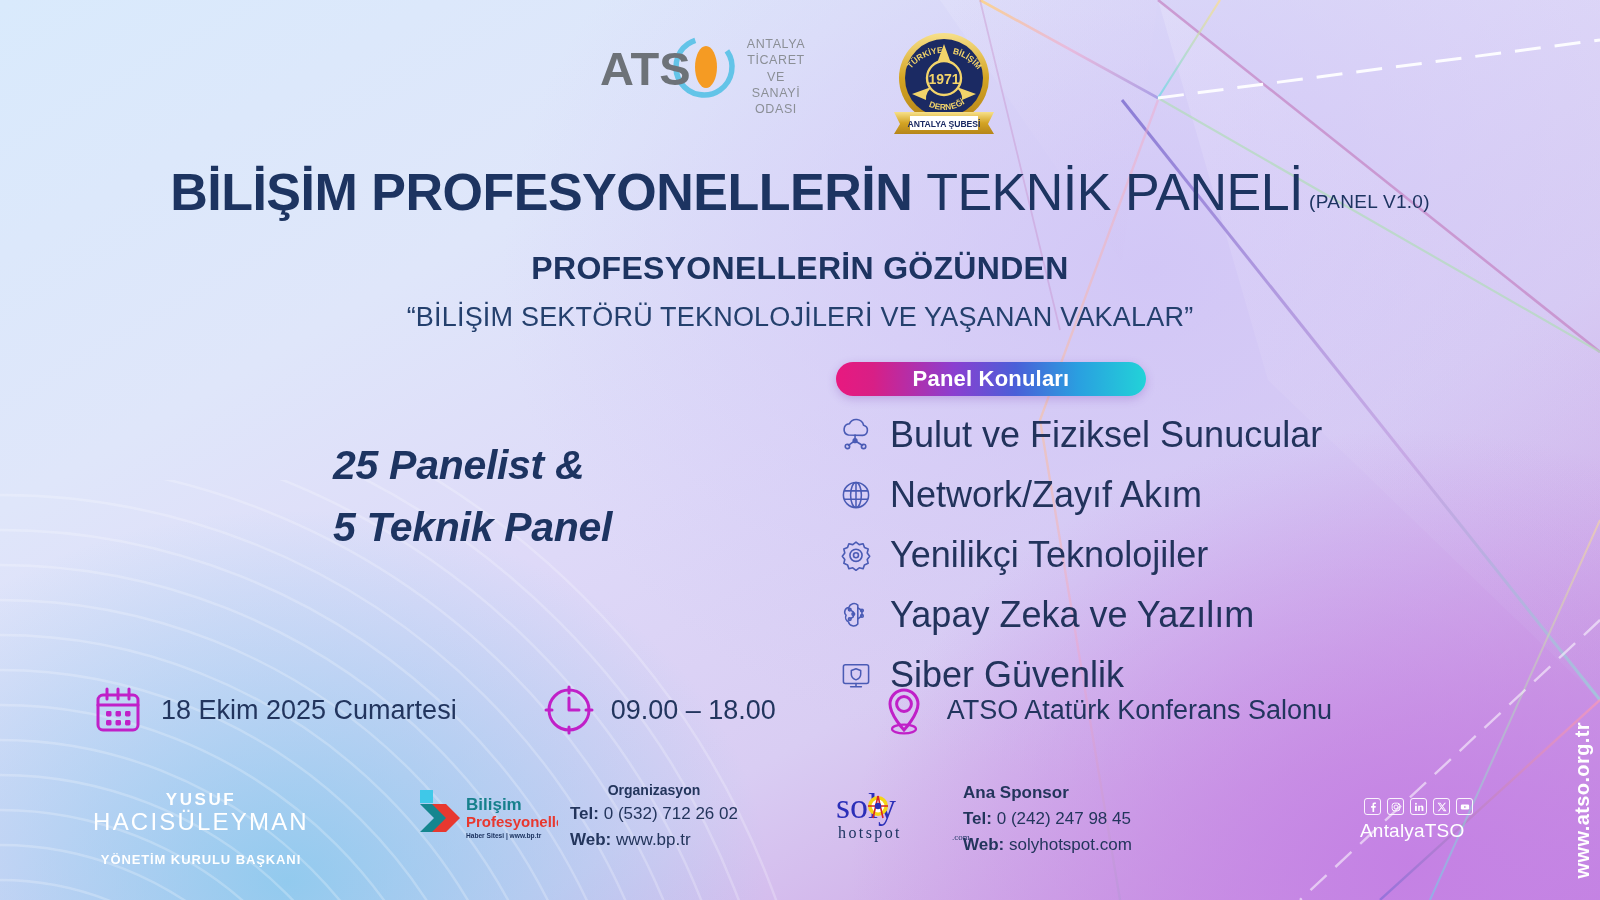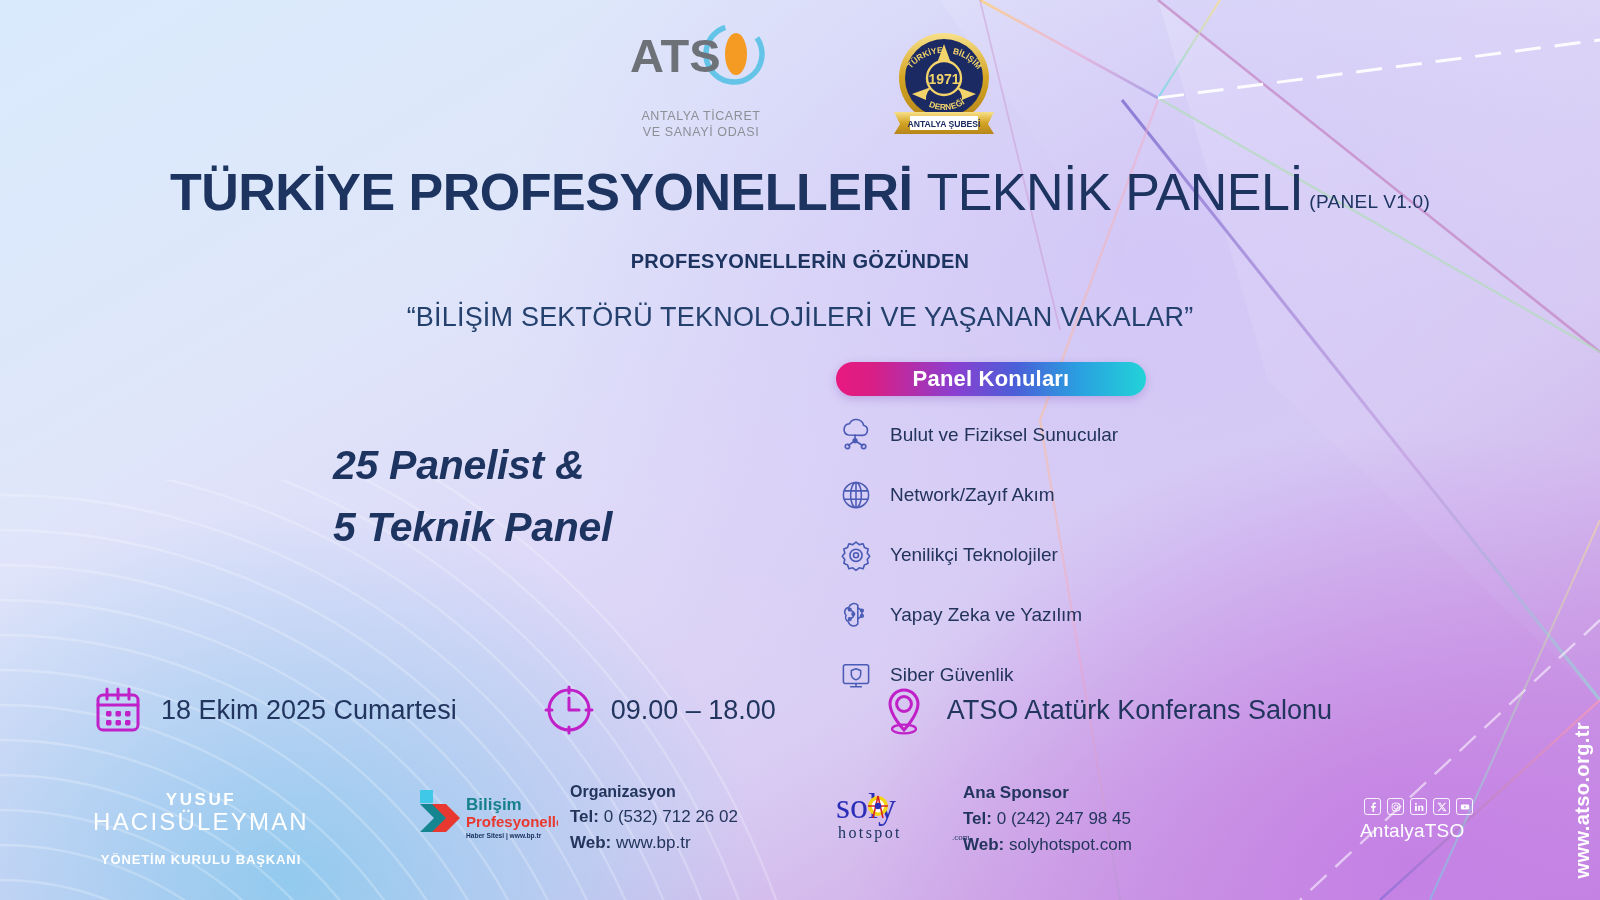--- a/index.html
+++ b/index.html
@@ -19,36 +19,36 @@
       radial-gradient(ellipse 1000px 800px at 72% 30%, rgba(208,196,246,.85) 0%, rgba(208,196,246,0) 65%),
       linear-gradient(150deg, #d9eafc 0%, #dfe6fa 28%, #ded9f8 48%, #d9cdf3 66%, #cfa8e6 84%, #c487e2 100%);
   }
   
   .geo { position:absolute; inset:0; pointer-events:none; }
   
   .waves { position:absolute; left:-120px; bottom:-340px; width:1100px; height:760px; pointer-events:none; opacity:.55; }
 
   
   .logos { position:absolute; top:20px; left:0; width:100%; display:flex; justify-content:center; align-items:flex-start; gap:78px; }
-  .atso-logo { display:flex; flex-direction:column; align-items:center; width:210px; }
+  .atso-logo { display:flex; flex-direction:row; align-items:center; width:210px; }
   .atso-mark { position:relative; width:150px; height:72px; }
   .atso-sub { margin-top:16px; font-size:12.5px; letter-spacing:.6px; color:#8b8f96; text-align:center; line-height:1.3; }
   .tbd-logo { width:120px; height:120px; position:relative; }
 
   
   .title-main {
     position:absolute; top:162px; left:0; width:100%; text-align:center;
     font-size:52px; color:#1d3461; letter-spacing:-.5px; white-space:nowrap;
   }
   .title-main .bold { font-weight:bold; }
   .title-main .light { font-weight:400; }
   .title-ver { font-size:19px; font-weight:400; letter-spacing:.3px; vertical-align:2px; margin-left:6px; }
   .title-sub {
     position:absolute; top:250px; left:0; width:100%; text-align:center;
-    font-size:20px; font-weight:bold; color:#1d3461; letter-spacing:.3px;
+    font-size:32px; font-weight:bold; color:#1d3461; letter-spacing:.3px;
   }
   .title-quote {
     position:absolute; top:302px; left:0; width:100%; text-align:center;
     font-size:27px; font-weight:400; color:#24406d; letter-spacing:.2px;
   }
 
   
   .stats { position:absolute; left:333px; top:434px; font-style:italic; font-weight:bold;
            font-size:41px; line-height:1.52; color:#1d3461; letter-spacing:-.3px; }
 
@@ -56,40 +56,40 @@
   .topics { position:absolute; left:836px; top:362px; width:330px; }
   .topics-badge {
     display:block; width:310px; height:34px; border-radius:17px;
     background:linear-gradient(90deg,#e8197f 0%,#d81f86 12%,#8b3fd0 38%,#4a5fd8 58%,#2a9fe0 78%,#22d3d8 100%);
     box-shadow:0 3px 10px rgba(120,60,180,.28);
     color:#fff; font-size:22px; font-weight:bold; text-align:center; line-height:34px; letter-spacing:.2px;
   }
   .topic-row { display:flex; align-items:center; gap:14px; margin-top:18px; height:42px; }
   .topic-row:first-of-type { margin-top:22px; }
   .topic-ico { width:40px; height:40px; flex:0 0 40px; display:flex; align-items:center; justify-content:center; }
-  .topic-label { font-size:19px; color:#22335c; white-space:nowrap; }
+  .topic-label { font-size:36px; color:#22335c; white-space:nowrap; }
 
   
   .details { position:absolute; left:90px; top:684px; width:1400px; display:flex; align-items:center; }
   .detail { display:flex; align-items:center; gap:17px; }
   .detail-ico { width:52px; height:52px; flex:0 0 52px; }
   .detail-txt { font-size:27px; color:#22355e; white-space:nowrap; }
   .d-date { margin-left:2px; }
   .d-time { margin-left:86px;gap:16px; }
   .d-place { margin-left:102px; }
 
   
   .chair { position:absolute; left:56px; top:790px; width:290px; text-align:center; color:#ffffff; }
   .chair-n1 { font-size:17px; font-weight:bold; letter-spacing:2.6px; line-height:1.12; }
   .chair-n2 { font-size:24px; font-weight:normal; letter-spacing:2.2px; line-height:1.12; }
   .chair-role { font-size:13px; font-weight:bold; letter-spacing:.9px; margin-top:16px; }
 
   .bp-logo { position:absolute; left:418px; top:784px; width:140px; height:62px; }
   .org-block { position:absolute; left:570px; top:780px; font-size:17px; color:#23355c; line-height:1.52; white-space:nowrap; }
-  .org-block .hd { font-weight:bold; font-size:16px; }
+  .org-block .hd { font-weight:bold; font-size:14px;text-align:center; }
   .org-block b { font-weight:bold; }
 
   .soly-logo { position:absolute; left:836px; top:788px; width:150px; height:56px; }
   .spon-block { position:absolute; left:963px; top:780px; font-size:17px; color:#23355c; line-height:1.52; white-space:nowrap; }
   .spon-block .hd { font-weight:bold; font-size:17px; }
   .spon-block b { font-weight:bold; }
 
   .social { position:absolute; left:1364px; top:798px; display:flex; gap:6px; }
   .s-ico { width:17px; height:17px; border:1.4px solid rgba(255,255,255,.9); border-radius:3px;
            display:flex; align-items:center; justify-content:center; color:#fff; }
@@ -210,21 +210,21 @@
           <textPath href="#arcBot" startOffset="33%">DERNEĞİ</textPath>
         </text>
         <path d="M10,92 L110,92 L104,104 L110,114 L10,114 L16,104 Z" fill="url(#gold)"></path>
         <path d="M26,96 L94,96 L94,110 L26,110 Z" fill="#ffffff"></path>
         <text x="60" y="107" font-family="Liberation Sans, sans-serif" font-size="8.6" font-weight="bold" fill="#1b2a63" text-anchor="middle">ANTALYA ŞUBESİ</text>
       </svg>
     </div>
   </div>
 
   <h1 class="title-main">
-    <span class="bold">TÜRKİYE PROFESYONELLERİ</span>
+    <span class="bold">BİLİŞİM PROFESYONELLERİN</span>
     <span class="light">TEKNİK PANELİ</span><span class="title-ver">(PANEL V1.0)</span>
   </h1>
   <div class="title-sub">PROFESYONELLERİN GÖZÜNDEN</div>
   <div class="title-quote">“BİLİŞİM SEKTÖRÜ TEKNOLOJİLERİ VE YAŞANAN VAKALAR”</div>
 
   <div class="stats">
     <div>25 Panelist &amp;</div>
     <div>5 Teknik Panel</div>
   </div>
 

